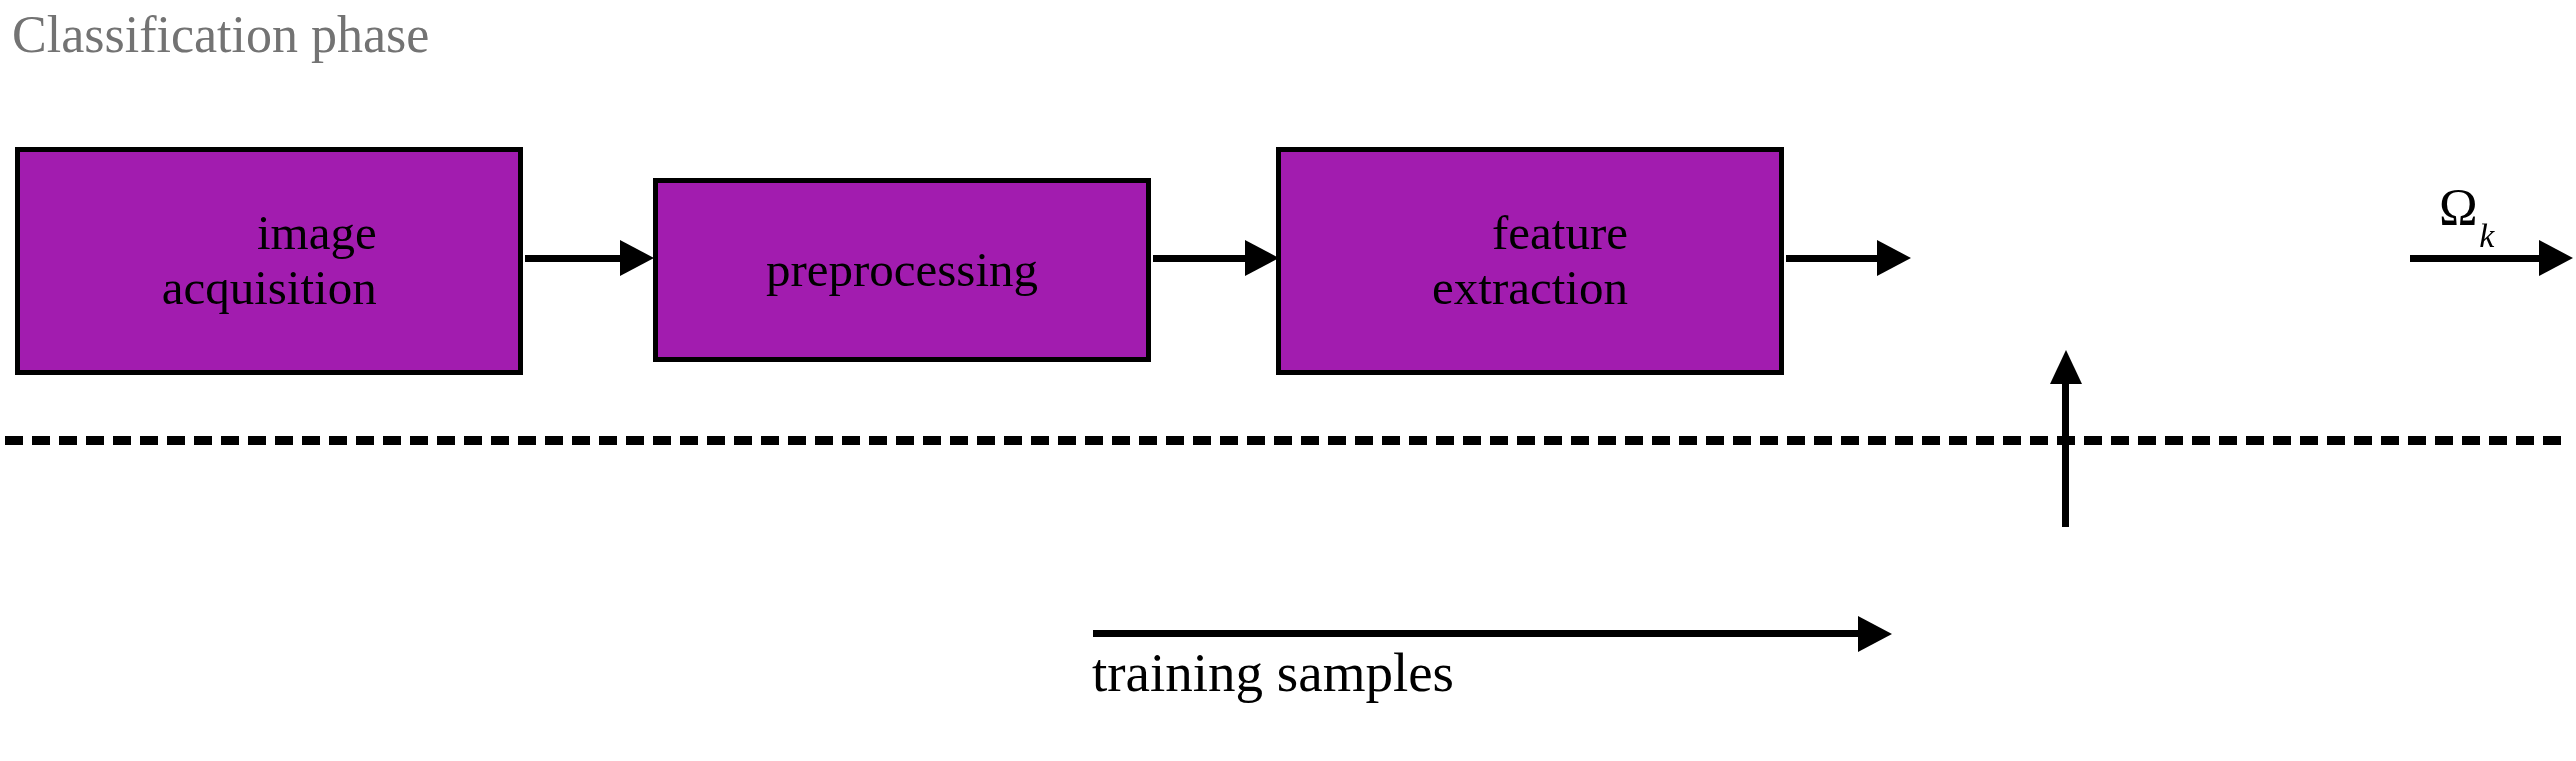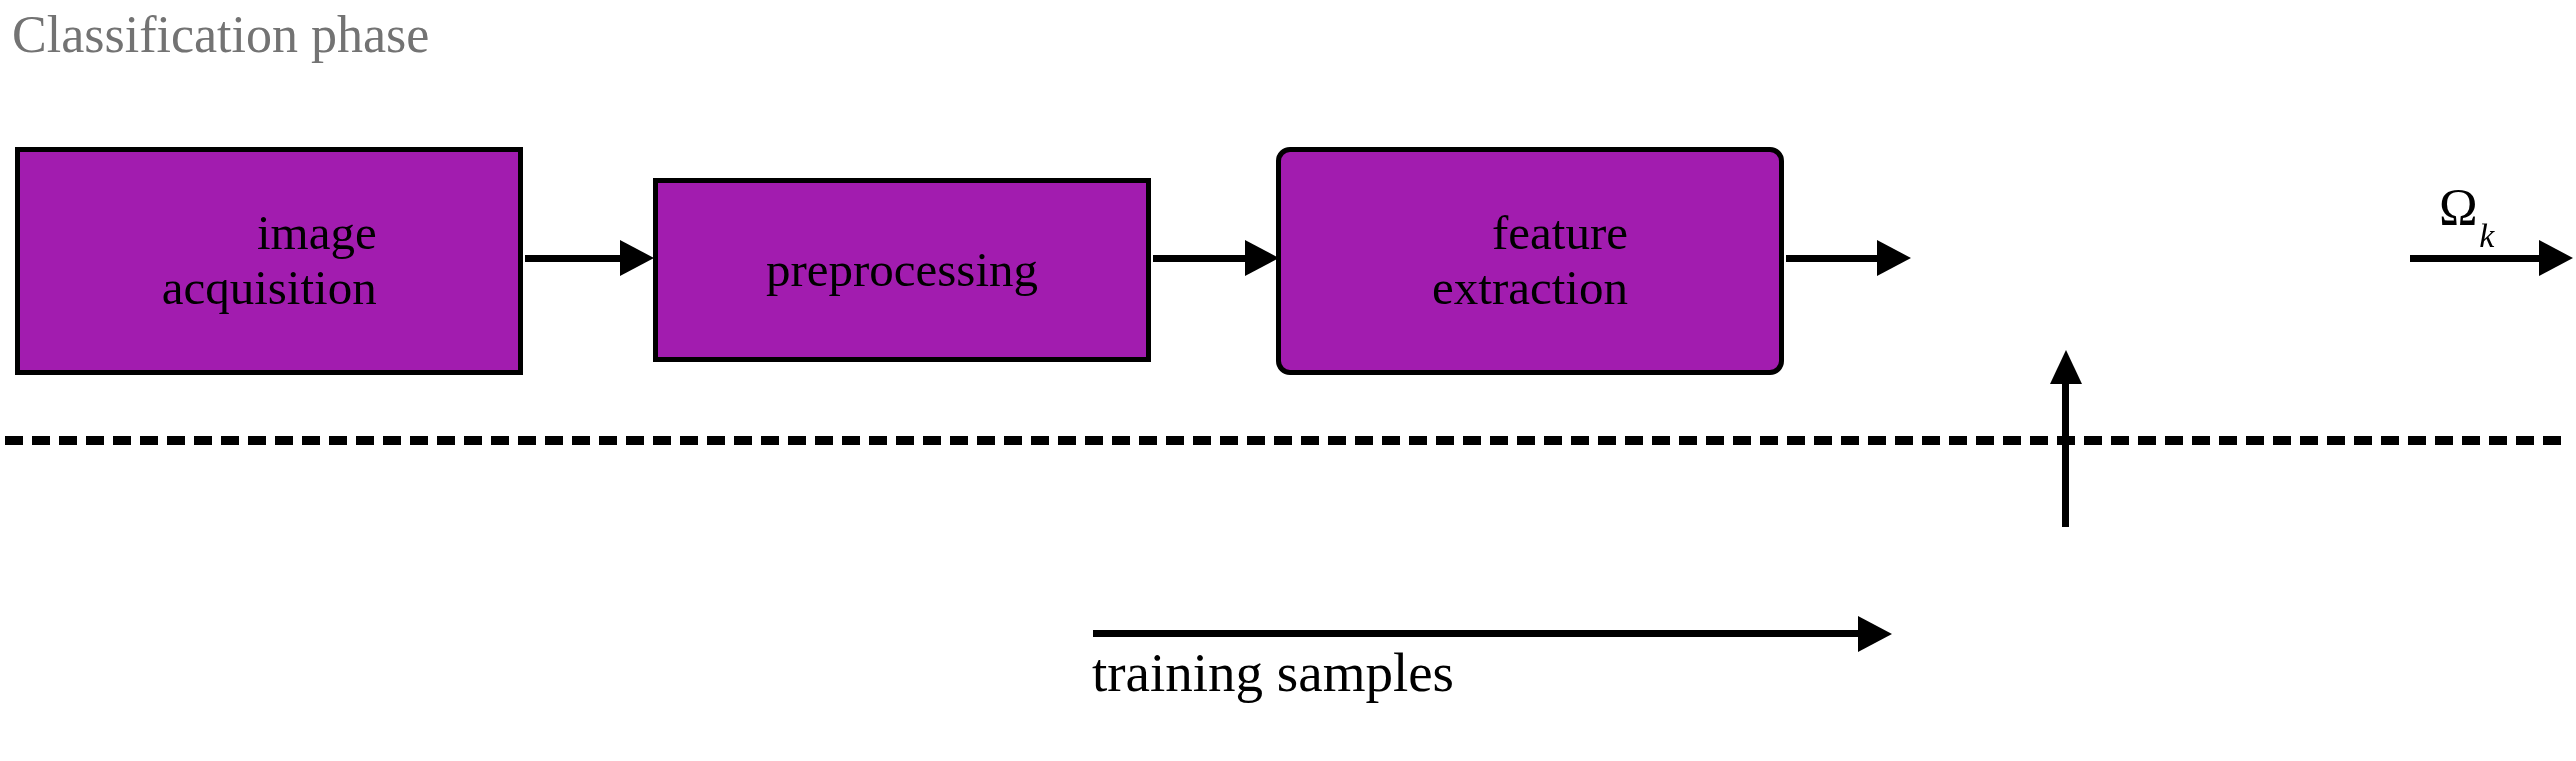--- a/index.html
+++ b/index.html
@@ -39,21 +39,21 @@
   }
   .node-label {
     font-size: 49px;
     line-height: 1.12;
     white-space: pre-line;
     color: #000;
   }
 
   #box-image-acquisition { left: 15.2px;   top: 147px; width: 508px; height: 228px; }
   #box-preprocessing     { left: 653px;  top: 147px; width: 498px; height: 184px; margin-top: 31px; }
-  #box-feature-extraction{ left: 1276px; top: 147px; width: 508px; height: 228px; border-radius: 14px; }
+  #box-feature-extraction{ left: 1276px; top: 147px; width: 508px; height: 228px; }
   #box-classification    { left: 1909px; top: 147px; width: 501px; height: 228px; }
   #box-training          { left: 1889px; top: 520px; width: 355px; height: 218px; }
 
   
   .h-line {
     position: absolute;
     height: 6.8px;
     background: #000000;
   }
   .v-line {

